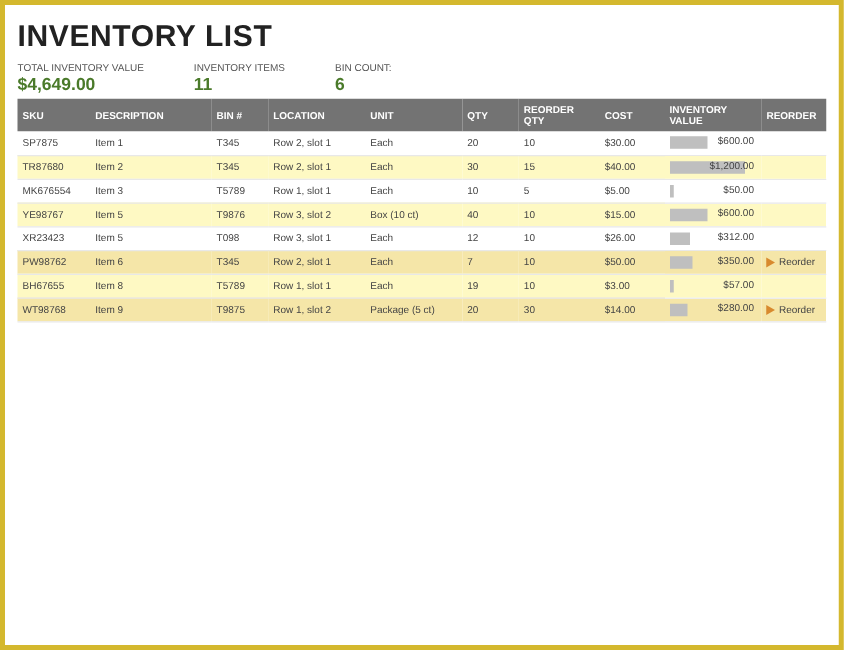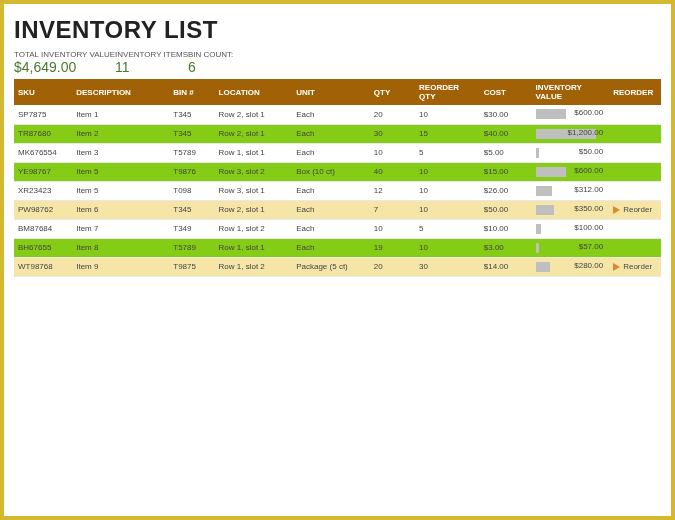--- a/index.html
+++ b/index.html
@@ -15,55 +15,56 @@
 }
 .title {
   font-size: 24px;
   font-weight: bold;
   letter-spacing: 0.5px;
   color: #222;
   margin-bottom: 6px;
 }
 .summary {
   display: flex;
+  gap: 40px;
   margin-bottom: 4px;
 }
 .summary-item .label {
   font-size: 8px;
   color: #555;
   font-weight: normal;
 }
 .summary-item .value {
   font-size: 14px;
   color: #4a7a2a;
-  font-weight: normal;
+  font-weight: bold;
 }
 table {
   width: 100%;
   border-collapse: collapse;
   table-layout: fixed;
 }
 thead th {
-  background: #a16207;
+  background: #737373;
   color: #fff;
   font-size: 8px;
   font-weight: bold;
   padding: 4px 4px;
   text-align: left;
   border: none;
 }
 thead th.num, tbody td.num { text-align: left; padding-right: 6px; }
 tbody tr { height: 19px; }
 tbody td {
   font-size: 8px;
   padding: 3px 4px;
   color: #444;
   border-bottom: 1px solid #e8e8e8;
 }
-tbody tr.alt td { background: #84cc16; }
+tbody tr.alt td { background: #fef9c3; }
 tbody tr.highlight td { background: #f5e6a8; }
 .bar-cell {
   position: relative;
   padding-right: 4px;
 }
 .bar-bg {
   display: inline-block;
   vertical-align: middle;
   background: #bfbfbf;
   height: 10px;
@@ -201,32 +202,20 @@
         <td>Item 6</td>
         <td>T345</td>
         <td>Row 2, slot 1</td>
         <td>Each</td>
         <td class="num">7</td>
         <td class="num">10</td>
         <td class="num">$50.00</td>
         <td class="num bar-cell"><span class="bar-bg" style="width:18px"></span><span class="bar-val">$350.00</span></td>
         <td class="reorder-cell"><span class="flag"></span><span>Reorder</span></td>
       </tr>
-      <tr>
-        <td>BM87684</td>
-        <td>Item 7</td>
-        <td>T349</td>
-        <td>Row 1, slot 2</td>
-        <td>Each</td>
-        <td class="num">10</td>
-        <td class="num">5</td>
-        <td class="num">$10.00</td>
-        <td class="num bar-cell"><span class="bar-bg" style="width:5px"></span><span class="bar-val">$100.00</span></td>
-        <td class="reorder-cell"></td>
-      </tr>
       <tr class="alt">
         <td>BH67655</td>
         <td>Item 8</td>
         <td>T5789</td>
         <td>Row 1, slot 1</td>
         <td>Each</td>
         <td class="num">19</td>
         <td class="num">10</td>
         <td class="num">$3.00</td>
         <td class="num bar-cell"><span class="bar-bg" style="width:3px"></span><span class="bar-val">$57.00</span></td>

